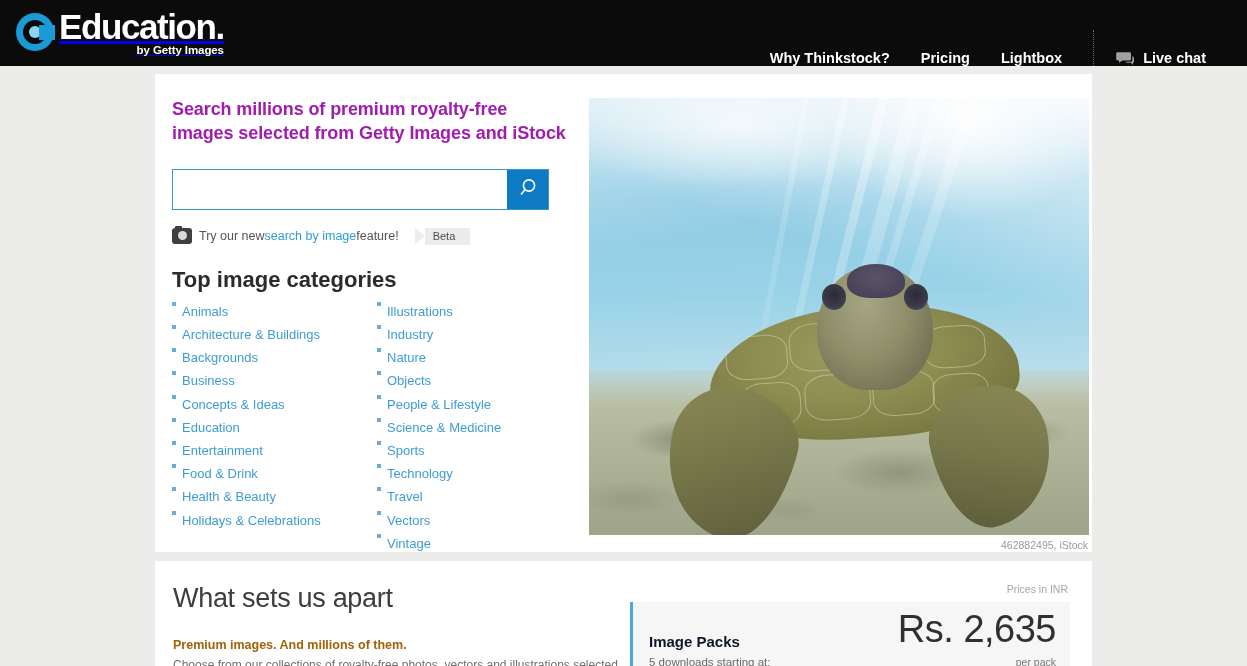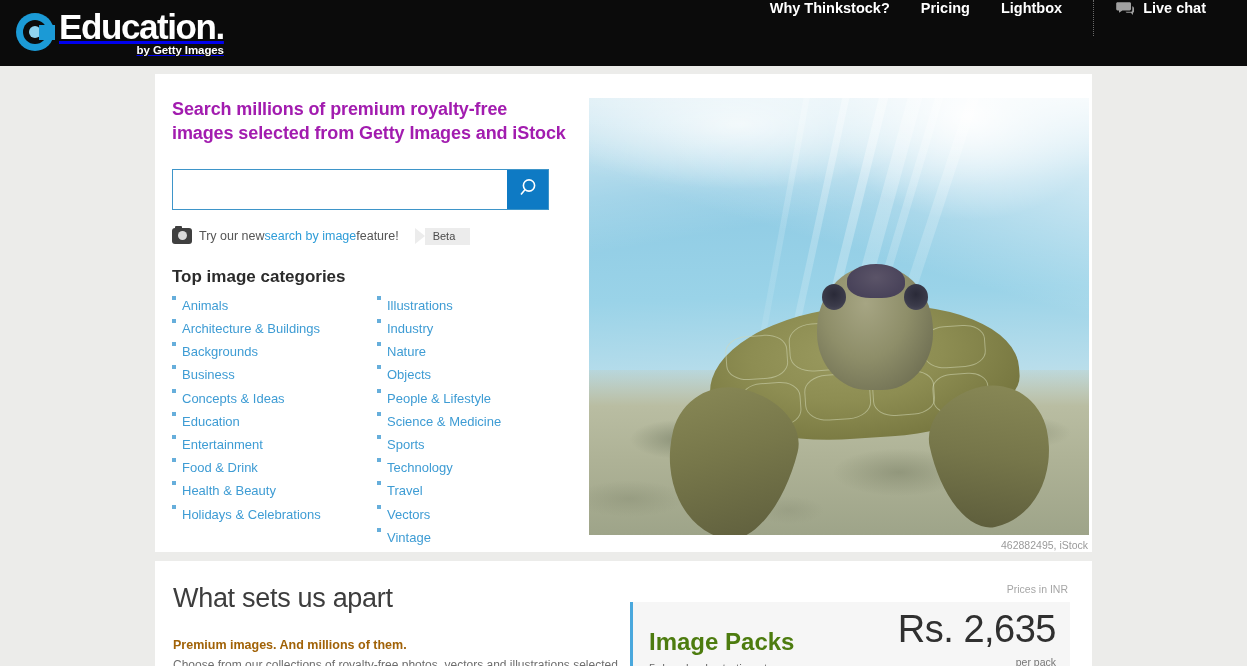--- a/index.html
+++ b/index.html
@@ -46,21 +46,21 @@
   .logo-word {
     color: #ffffff; font-size: 35px; font-weight: bold;
     letter-spacing: -1.4px; display: block;
   }
   .logo-sub {
     color: #ffffff; font-size: 11.5px; font-weight: bold;
     display: block; text-align: right; margin-top: 1px;
     letter-spacing: -0.1px;
   }
   .nav {
-    margin-left: auto; display: flex; align-items: flex-start;
+    margin-left: auto; display: flex; align-items: flex-end;
     height: 100%; padding-right: 10px;
   }
   .nav a {
     color: #ffffff; font-size: 14.5px; font-weight: bold;
     text-decoration: none; margin-right: 31px; white-space: nowrap;
   }
   .nav-divider {
     width: 1px; height: 36px;
     border-left: 1px dotted #6a6a6a;
     margin-right: 22px;
@@ -138,21 +138,21 @@
     border-bottom: 8.5px solid transparent;
     border-left: 10px solid #ececec;
   }
   .beta-box {
     background: #ececec; height: 17px; display: flex;
     align-items: center; padding: 0 15px 0 8px;
     font-size: 11px; color: #4a4a4a;
   }
 
   .cat-title {
-    margin-top: 22px; font-size: 17px;
+    margin-top: 22px; font-size: 22px;
     color: #2b2b2b; font-weight: bold;
   }
   .cat-cols { display: flex; margin-top: 11px; }
   .cat-col { width: 205px; }
   .cat-col:last-child { width: 180px; }
   .cat-item {
     display: flex; align-items: flex-start;
     font-size: 13px; margin-bottom: 8.2px;
   }
   .cat-bullet {
@@ -271,21 +271,21 @@
     padding-right: 2px;
   }
   .price-box {
     margin-top: 7px; background: #f6f6f6;
     border-left: 3px solid #4aa8dd;
     height: 74px; display: flex; align-items: center;
     padding: 0 14px 0 16px;
   }
   .pack-left { padding-top: 2px; }
   .pack-name {
-    font-size: 24px; color: #4d7c0f; font-weight: bold; margin-top: 21px;
+    font-size: 15px; color: #0f172a; font-weight: bold; margin-top: 21px;
   }
   .pack-note { font-size: 11.5px; color: #6b6b6b; margin-top: 6px; }
   .pack-right { margin-left: auto; text-align: right; }
   .pack-price {
     font-size: 38px; color: #303030; font-weight: normal;
     letter-spacing: -0.5px; line-height: 1;
   }
   .pack-per { font-size: 10.5px; color: #777; margin-top: 8px; }
 </style>
 </head>

